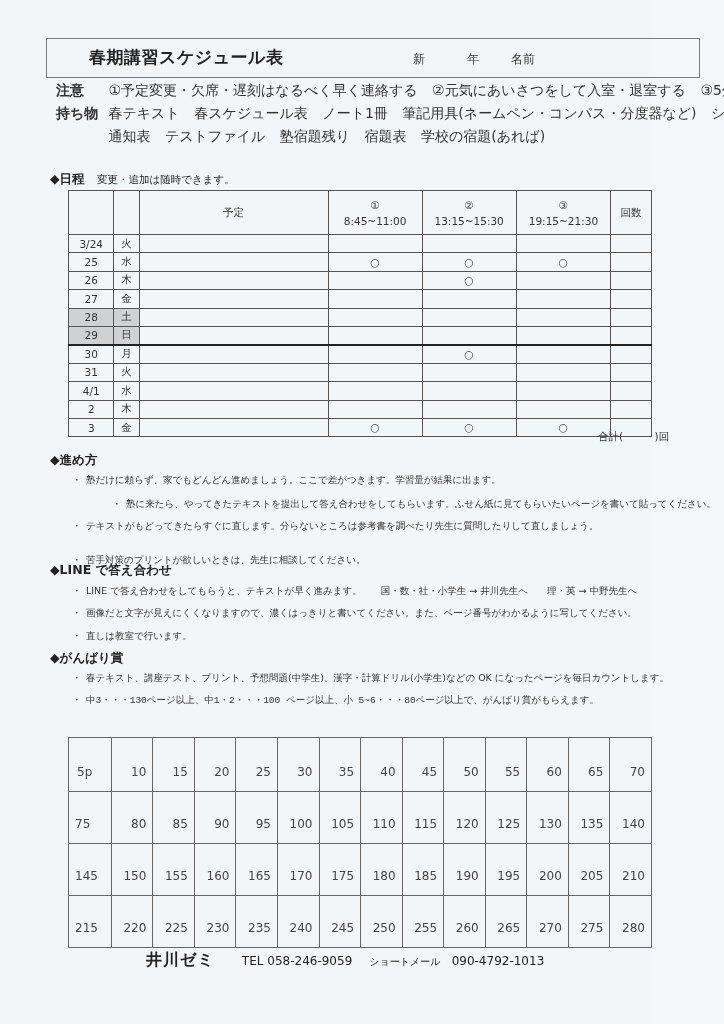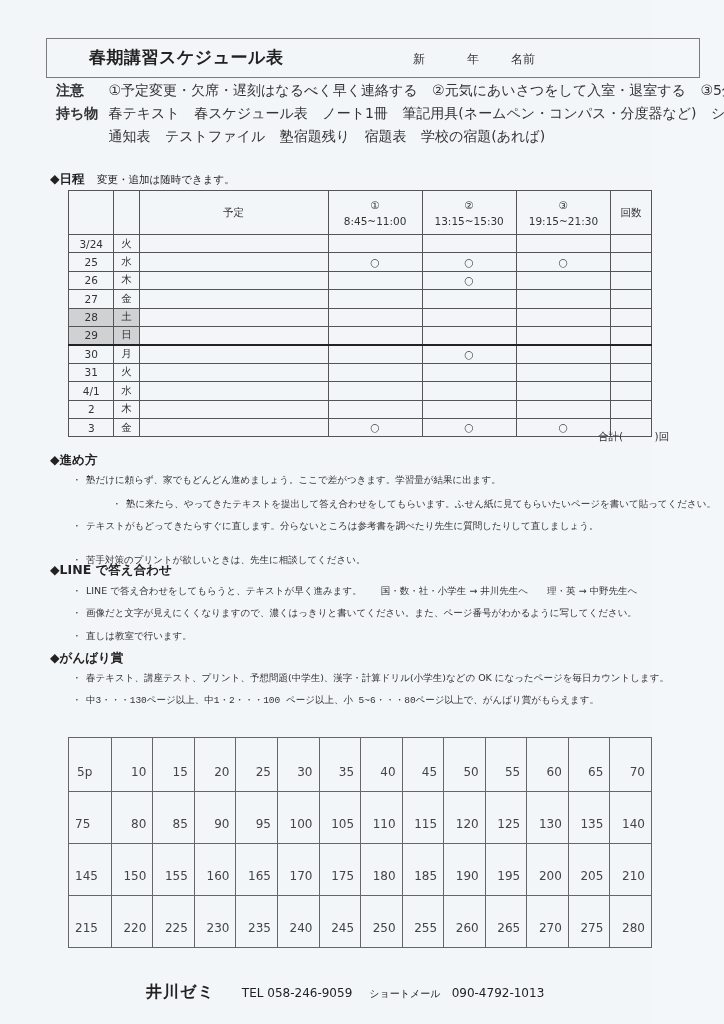--- a/index.html
+++ b/index.html
@@ -39,21 +39,21 @@
 
   .bullets { position: absolute; left: 72px; font-size: 9.5px; color: #333; }
   .bullet { position: absolute; white-space: nowrap; }
   .bullet .dot { display: inline-block; width: 14px; }
 
   
   table.points { position: absolute; left: 68px; top: 737px; border-collapse: collapse; font-size: 12px; color: #444; }
   table.points td { border: 1px solid #666; width: 44.5px; height: 52px; text-align: right; vertical-align: bottom; padding: 0 6px 12px 0; }
   table.points tr:first-child td { height: 54px; }
 
-  .footer { position: absolute; left: 146px; top: 950px; white-space: nowrap; color: #222; margin-top: 32px; }
+  .footer { position: absolute; left: 146px; top: 950px; white-space: nowrap; color: #222; }
   .footer .school { font-size: 16px; font-weight: bold; margin-right: 22px; letter-spacing: 1px; }
   .footer .tel { font-size: 12px; margin-right: 12px; }
   .footer .sms-label { font-size: 10px; margin-right: 6px; }
   .footer .sms { font-size: 12px; }
 </style>
 </head>
 <body>
 
 <div class="page">
 

